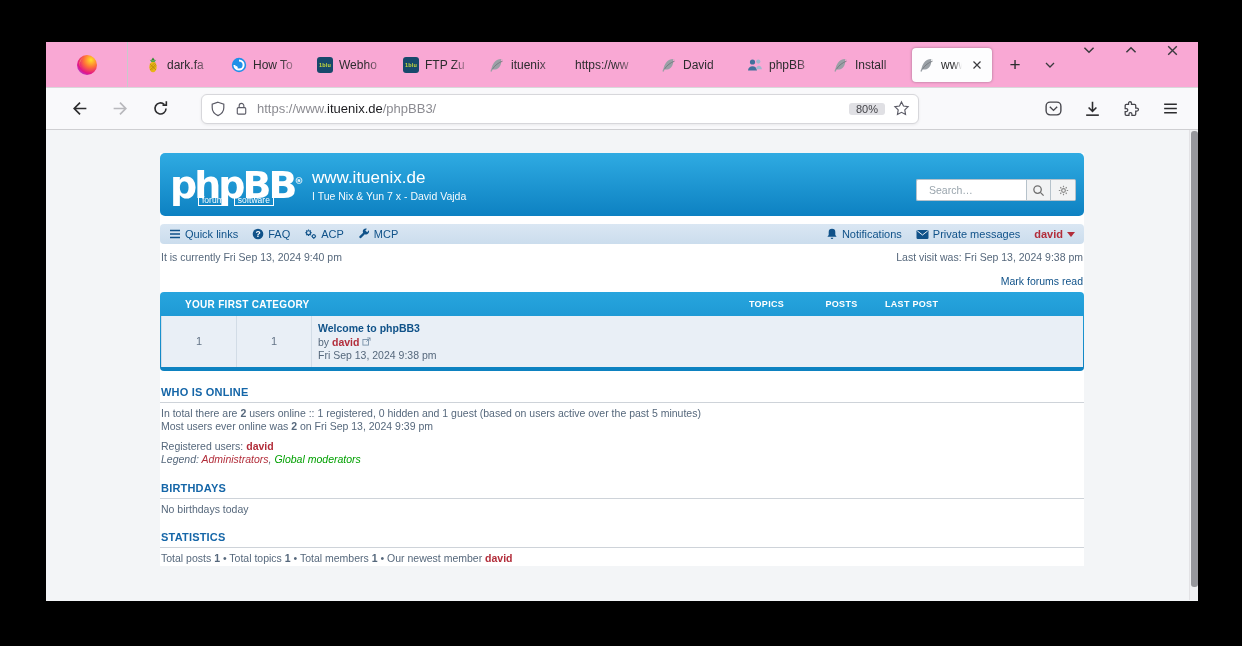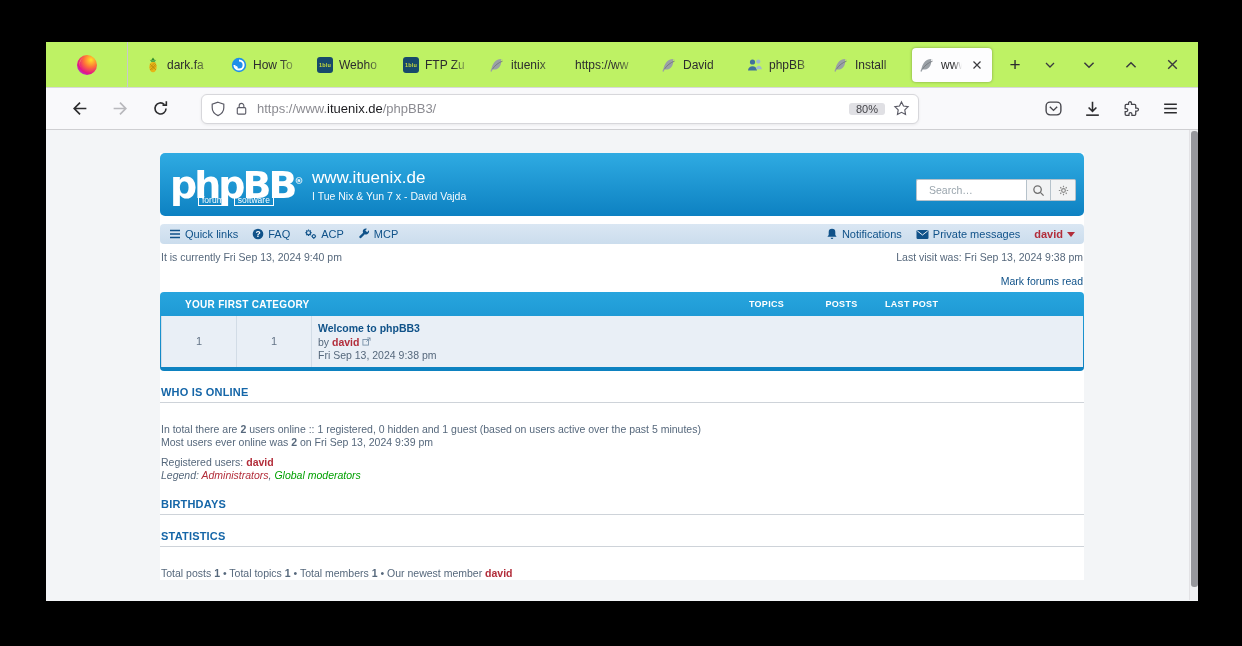--- a/index.html
+++ b/index.html
@@ -2,21 +2,21 @@
 <html><head>
 <meta charset="utf-8">
 <style>
   * { box-sizing: border-box; margin: 0; padding: 0; }
   html,body { width:1242px; height:646px; }
   body { background:#000; position:relative; font-family:"Liberation Sans", sans-serif; overflow:hidden; }
 
   .window { position:absolute; left:46px; top:42px; width:1152px; height:559px; background:#f3f5f7; overflow:hidden; }
 
   
-  .tabbar { height:46px; background:#bef264; display:flex; align-items:center; border-bottom:1px solid #d8d8da; }
+  .tabbar { height:46px; background:#f9a8d4; display:flex; align-items:flex-start; border-bottom:1px solid #d8d8da; }
   .fx-zone { width:82px; display:flex; justify-content:center; align-items:center; align-self:stretch; border-right:1px solid #c9c9cc; }
   .tabs { display:flex; align-items:center; height:100%; padding-left:10px; }
   .tab { width:86px; height:34px; display:flex; align-items:center; gap:6px; padding:0 7px; border-radius:4px; color:#2c2c2e; font-size:12px; }
   .tab-label { flex:1; overflow:hidden; white-space:nowrap;
     -webkit-mask-image:linear-gradient(90deg,#000 55%,transparent 95%);
     mask-image:linear-gradient(90deg,#000 55%,transparent 95%); }
   .tab.active { background:#fdfdfe; box-shadow:0 0 3px rgba(0,0,0,.35); width:80px; }
   .tab .favicon { width:16px; height:16px; flex:0 0 16px; display:inline-flex; }
   .oneblu { width:16px; height:16px; flex:0 0 16px; background:#17496b; color:#c6d93b; font-size:5.5px; font-weight:bold; display:inline-flex; align-items:center; justify-content:center; border-radius:3px; letter-spacing:.2px; }
   .tab-close { width:16px; height:16px; display:flex; align-items:center; justify-content:center; }
@@ -73,21 +73,21 @@
   .forumrow { background:#e9eff6; display:flex; min-height:45px; }
   .cell-main { flex:1; display:flex; align-items:center; padding:6px 4px 6px 8px; gap:9px; }
   .forum-name { color:#105289; font-size:12px; font-weight:bold; }
   .forum-desc { font-size:10.5px; color:#56687c; margin-top:3px; }
   .cell-num { width:75px; border-left:1px solid #d2dce6; display:flex; align-items:center; justify-content:center; color:#647487; font-size:11px; }
   .cell-last { width:204px; border-left:1px solid #d2dce6; padding:6px 4px 4px 6px; font-size:10.5px; line-height:13.5px; }
   .lp-title { color:#105289; font-weight:bold; }
   .lp-author { color:#b22d3a; font-weight:bold; }
 
   .sect-h { margin-top:15px; font-size:11px; font-weight:bold; color:#1566a8; border-bottom:1px solid #ced3d9; padding:0 1px 4px; letter-spacing:.2px; }
-  .sect-p { margin-top:20px; line-height:13.5px; padding:0 1px; }
+  .sect-p { margin-top:4px; line-height:13.5px; padding:0 1px; }
   .sect-p.second { margin-top:6px; }
   .b { font-weight:bold; }
   .red { color:#b22d3a; font-weight:bold; }
   .it { font-style:italic; }
   .adm { color:#b22d3a; font-style:italic; }
   .gmod { color:#00a000; font-style:italic; }
 
   .scrollbar { position:absolute; right:0; top:0; width:9px; height:100%; background:#f0f1f3; border-left:1px solid #e2e2e5; }
   .scroll-thumb { position:absolute; left:1px; top:1px; width:7px; height:97%; background:#96979c; border-radius:3px; }
 
@@ -445,20 +445,21 @@
       <div class="sect-p">
         <span>In total there are </span><span class="b">2</span><span> users online :: 1 registered, 0 hidden and 1 guest (based on users active over the past 5 minutes)</span><br>
         <span>Most users ever online was </span><span class="b">2</span><span> on Fri Sep 13, 2024 9:39 pm</span>
       </div>
       <div class="sect-p second">
         <span>Registered users: </span><span class="red">david</span><br>
         <span class="it">Legend: </span><span class="adm">Administrators</span><span class="it">, </span><span class="gmod">Global moderators</span>
       </div>
 
       <div class="sect-h">BIRTHDAYS</div>
+      <div class="sect-p">No birthdays today</div>
 
       <div class="sect-h">STATISTICS</div>
       <div class="sect-p">
         <span>Total posts </span><span class="b">1</span><span> • Total topics </span><span class="b">1</span><span> • Total members </span><span class="b">1</span><span> • Our newest member </span><span class="red">david</span>
       </div>
 
     </div>
 
     <div class="scrollbar">
       <div class="scroll-thumb"></div>

